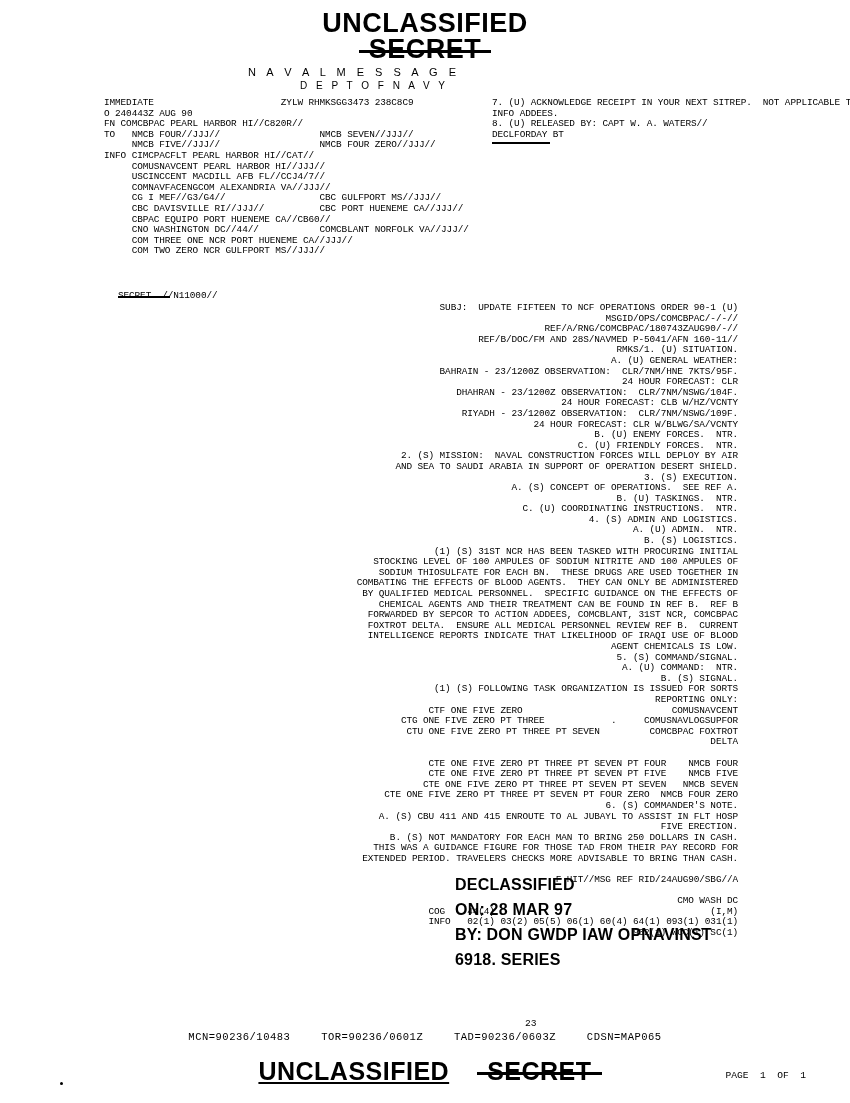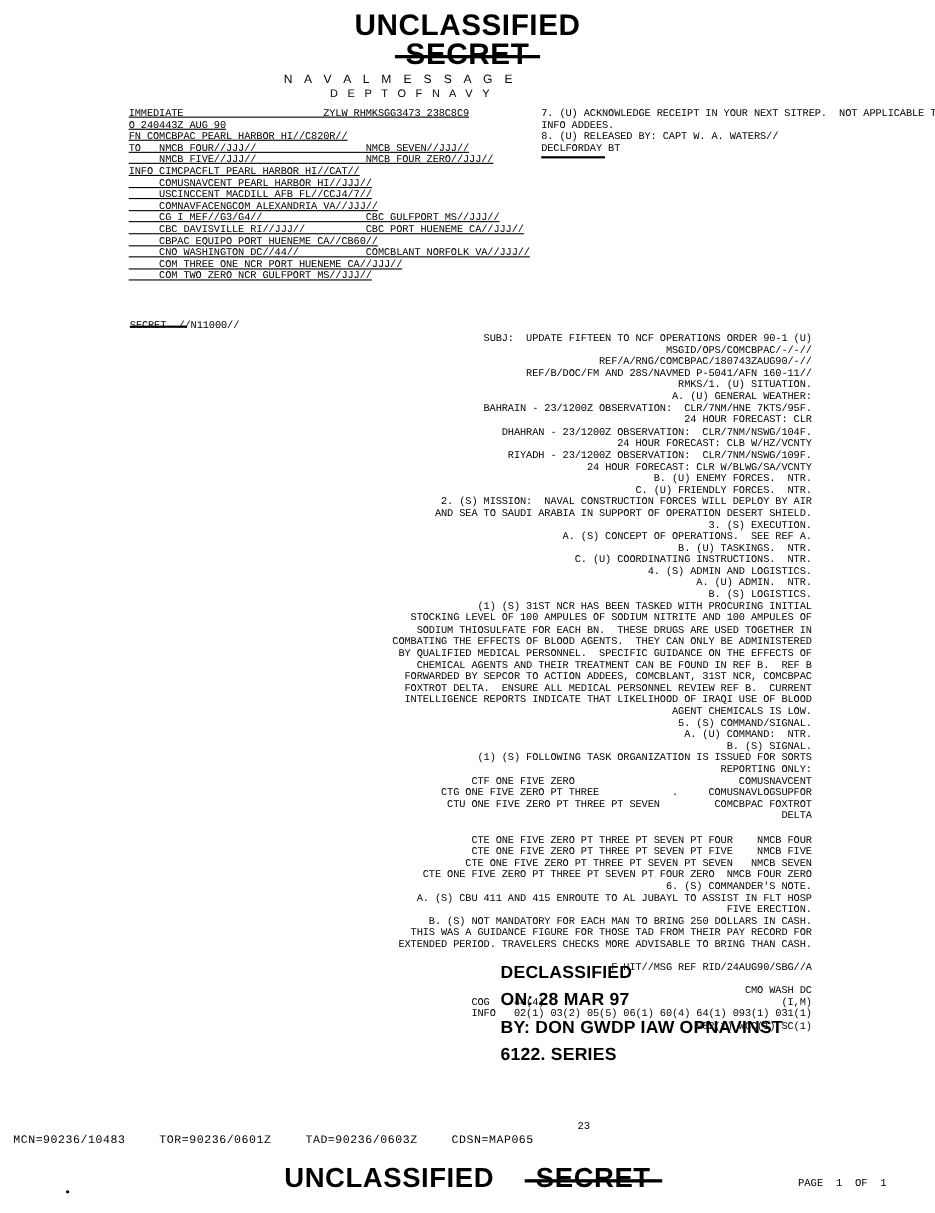--- a/index.html
+++ b/index.html
@@ -53,21 +53,21 @@
     position: absolute;
     left: -10px;
     right: -10px;
     top: 52%;
     height: 3px;
     background: #000;
   }
   .hdr-naval {
     position: absolute;
     top: 66px;
-    left: 10px;
+    left: 0;
     width: 708px;
     text-align: center;
     font-size: 11px;
     letter-spacing: 4px;
     font-weight: normal;
   }
   .hdr-dept {
     position: absolute;
     top: 80px;
     left: 0;
@@ -81,24 +81,23 @@
   .mono {
     font-family: "Liberation Mono", monospace;
     font-size: 9.4px;
     line-height: 10.6px;
     white-space: pre;
     letter-spacing: -0.1px;
   }
 
   .col-left {
     position: absolute;
-    left: 117px;
+    left: 104px;
     top: 98px;
     width: 370px;
-    text-decoration: underline;
   }
   .col-right {
     position: absolute;
     left: 492px;
     top: 98px;
     width: 340px;
   }
 
   .body-main {
     position: absolute;
@@ -152,21 +151,21 @@
     letter-spacing: 0.2px;
   }
   .declass div { white-space: nowrap; }
 
   
   .footer-codes {
     position: absolute;
     left: 0;
     top: 1031px;
     width: 850px;
-    text-align: left;
+    text-align: center;
     font-family: "Liberation Mono", monospace;
     font-size: 10.5px;
     letter-spacing: 0.5px;
   }
   .footer-codes span { margin: 0 12px; }
 
   .page-num {
     position: absolute;
     right: 44px;
     top: 1048px;
@@ -179,20 +178,21 @@
 
   .footer-class {
     position: absolute;
     left: 0;
     top: 1057px;
     width: 850px;
     text-align: center;
     font-size: 25px;
     font-weight: bold;
     letter-spacing: 0.5px;
+    text-decoration: underline;
   }
   .footer-class .u { margin-right: 38px; }
 
   .dot {
     position: absolute;
     left: 60px;
     top: 1082px;
     width: 3px;
     height: 3px;
     background: #000;
@@ -301,21 +301,21 @@
 COG    44(4)                                       (I,M)
 INFO   02(1) 03(2) 05(5) 06(1) 60(4) 64(1) 093(1) 031(1)
        932(1) WCC(1) SC(1)</div>
 
   <div class="pagenum-23">23</div>
 
   <div class="declass">
     <div>DECLASSIFIED</div>
     <div>ON: 28 MAR 97</div>
     <div>BY: DON GWDP IAW OPNAVINST</div>
-    <div>6122. SERIES</div>
+    <div>6918. SERIES</div>
   </div>
 
   <div class="footer-codes">
     <span>MCN=90236/10483</span>
     <span>TOR=90236/0601Z</span>
     <span>TAD=90236/0603Z</span>
     <span>CDSN=MAP065</span>
   </div>
 
   <div class="page-num">

